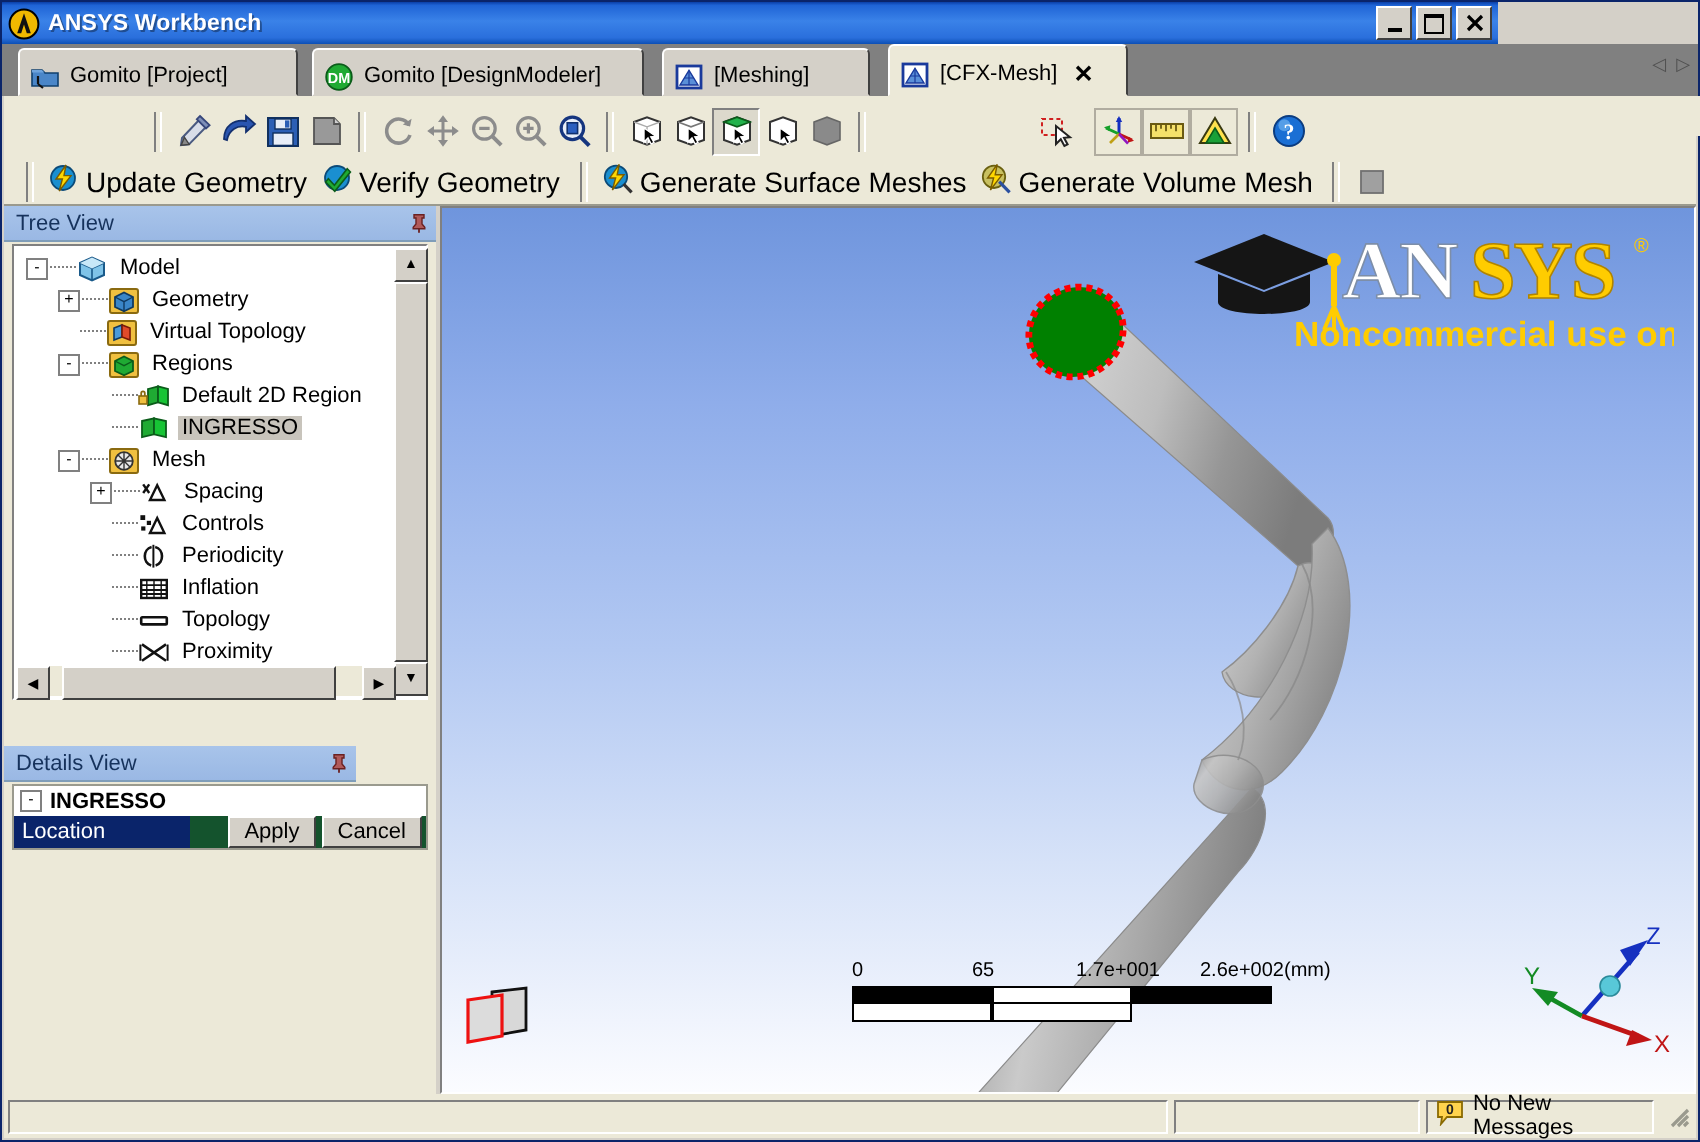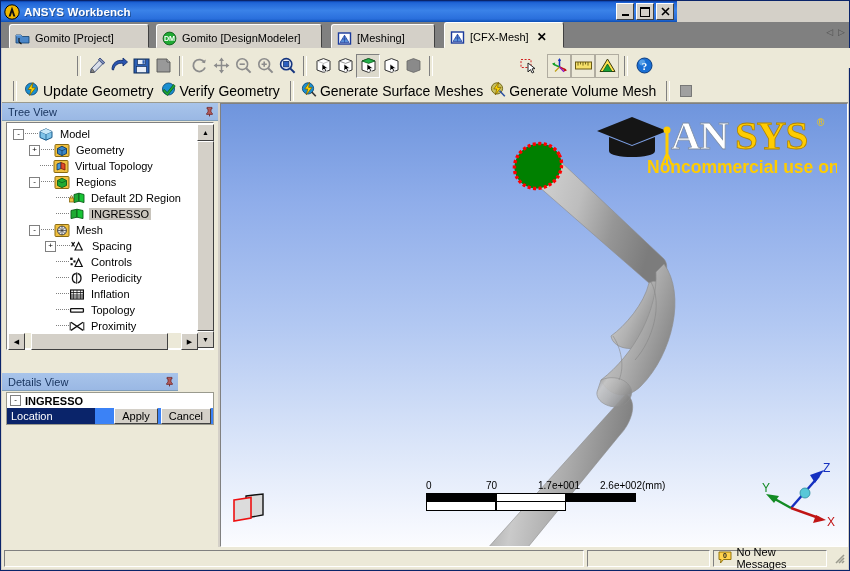--- a/index.html
+++ b/index.html
@@ -8,21 +8,21 @@
     font-family:"Liberation Sans",sans-serif;
     font-size:11px;
     background:#d4d0c8;
     -webkit-font-smoothing:none;
   }
   #app{position:relative;width:850px;height:571px;background:#d4d0c8;
        border:1px solid #0a246a;box-sizing:border-box;}
 
   
   #titlebar{
-    position:absolute;left:0;top:0;width:676px;height:21px;
+    position:absolute;left:0;top:0;width:748px;height:21px;
     background:linear-gradient(to bottom,#0a3fa8 0%,#1f64d6 8%,#3a82e8 45%,#2a6fdc 85%,#0c4fb5 100%);
     display:flex;align-items:center;
   }
   #titlebar .tb-icon{width:16px;height:16px;margin:0 4px 0 3px;position:relative;}
   #titlebar .tb-title{color:#fff;font-weight:bold;font-size:11.5px;letter-spacing:0.1px;
        text-shadow:1px 1px 0 rgba(0,0,0,.35);}
   #win-btns{position:absolute;right:3px;top:2px;display:flex;gap:2px;}
   .winbtn{width:16px;height:15px;background:#d4d0c8;border:1px solid;
     border-color:#fff #404040 #404040 #fff;display:flex;align-items:center;justify-content:center;
     font-size:9px;color:#000;font-family:"Liberation Sans",sans-serif;line-height:1;}
@@ -81,21 +81,21 @@
      display:flex;align-items:center;justify-content:center;font-size:7px;color:#000;}
   .sthumb{background:#d4d0c8;border:1px solid;border-color:#fff #404040 #404040 #fff;}
 
   
   #detailspane{position:absolute;left:0;top:270px;width:176px;height:174px;background:#ece9d8;}
   #dtable{position:absolute;left:4px;top:19px;width:208px;height:24px;}
   .drow{display:flex;align-items:center;height:14px;font-size:11px;}
   .drow.hdr{background:#fff;border:1px solid #9a9a8e;border-bottom:none;height:15px;font-weight:bold;}
   .drow.hdr .box{width:9px;height:9px;border:1px solid #808080;background:#fff;
      font-size:8px;line-height:7px;text-align:center;margin:0 4px 0 3px;font-weight:normal;}
-  .drow.val{border:1px solid #9a9a8e;border-top:none;background:#3b82f6;height:16px;}
+  .drow.val{border:1px solid #9a9a8e;border-top:none;background:#14532d;height:16px;}
   .dlabel{background:#0a246a;color:#fff;padding:1px 4px;width:88px;box-sizing:border-box;height:100%;
      display:flex;align-items:center;}
   .dbtns{display:flex;gap:3px;margin-left:auto;padding-right:2px;}
   .dbtn{background:#d4d0c8;border:1px solid;border-color:#fff #404040 #404040 #fff;
      font-size:11px;padding:0 7px;height:14px;display:flex;align-items:center;color:#000;}
 
   
   #viewport{position:absolute;left:219px;top:102px;width:628px;height:444px;
      border:1px solid;border-color:#808080 #fff #fff #808080;box-sizing:border-box;overflow:hidden;
      background:linear-gradient(to bottom,#6f95dd 0%,#8fadea 22%,#b2c8f2 50%,#d6e2f8 74%,#f0f4fd 92%,#fbfcff 100%);}
@@ -674,21 +674,21 @@
       <path d="M430 178 C442 200 432 236 414 256" fill="none" stroke="#8a8a8a" stroke-width="0.9" opacity="0.8"></path>
       <path d="M392 232 C400 244 404 262 398 276" fill="none" stroke="#8a8a8a" stroke-width="0.9" opacity="0.7"></path>
       <path d="M338 56 L300 67" fill="none" stroke="#9a9a9a" stroke-width="0.6"></path>
 
       <ellipse cx="317" cy="62" rx="24" ry="22" transform="rotate(-28 317 62)" fill="#008000" stroke="#ff0000" stroke-width="3.4" stroke-dasharray="3,2.4"></ellipse>
     </svg>
 
     <div id="scalebar">
       <div id="scale-labels">
         <span style="left:0px;">0</span>
-        <span style="left:60px;">70</span>
+        <span style="left:60px;">65</span>
         <span style="left:112px;">1.7e+001</span>
         <span style="left:174px;">2.6e+002(mm)</span>
       </div>
       <div id="scale-bars">
         <div class="sb-top" style="left:0px;width:70px;background:#000;"></div>
         <div class="sb-top" style="left:70px;width:70px;background:#fff;border:1px solid #000;box-sizing:border-box;"></div>
         <div class="sb-top" style="left:140px;width:70px;background:#000;"></div>
         <div class="sb-bot" style="left:0px;width:70px;background:#fff;border:1px solid #000;box-sizing:border-box;border-top:none;"></div>
         <div class="sb-bot" style="left:70px;width:70px;background:#fff;border:1px solid #000;box-sizing:border-box;border-top:none;"></div>
       </div>

